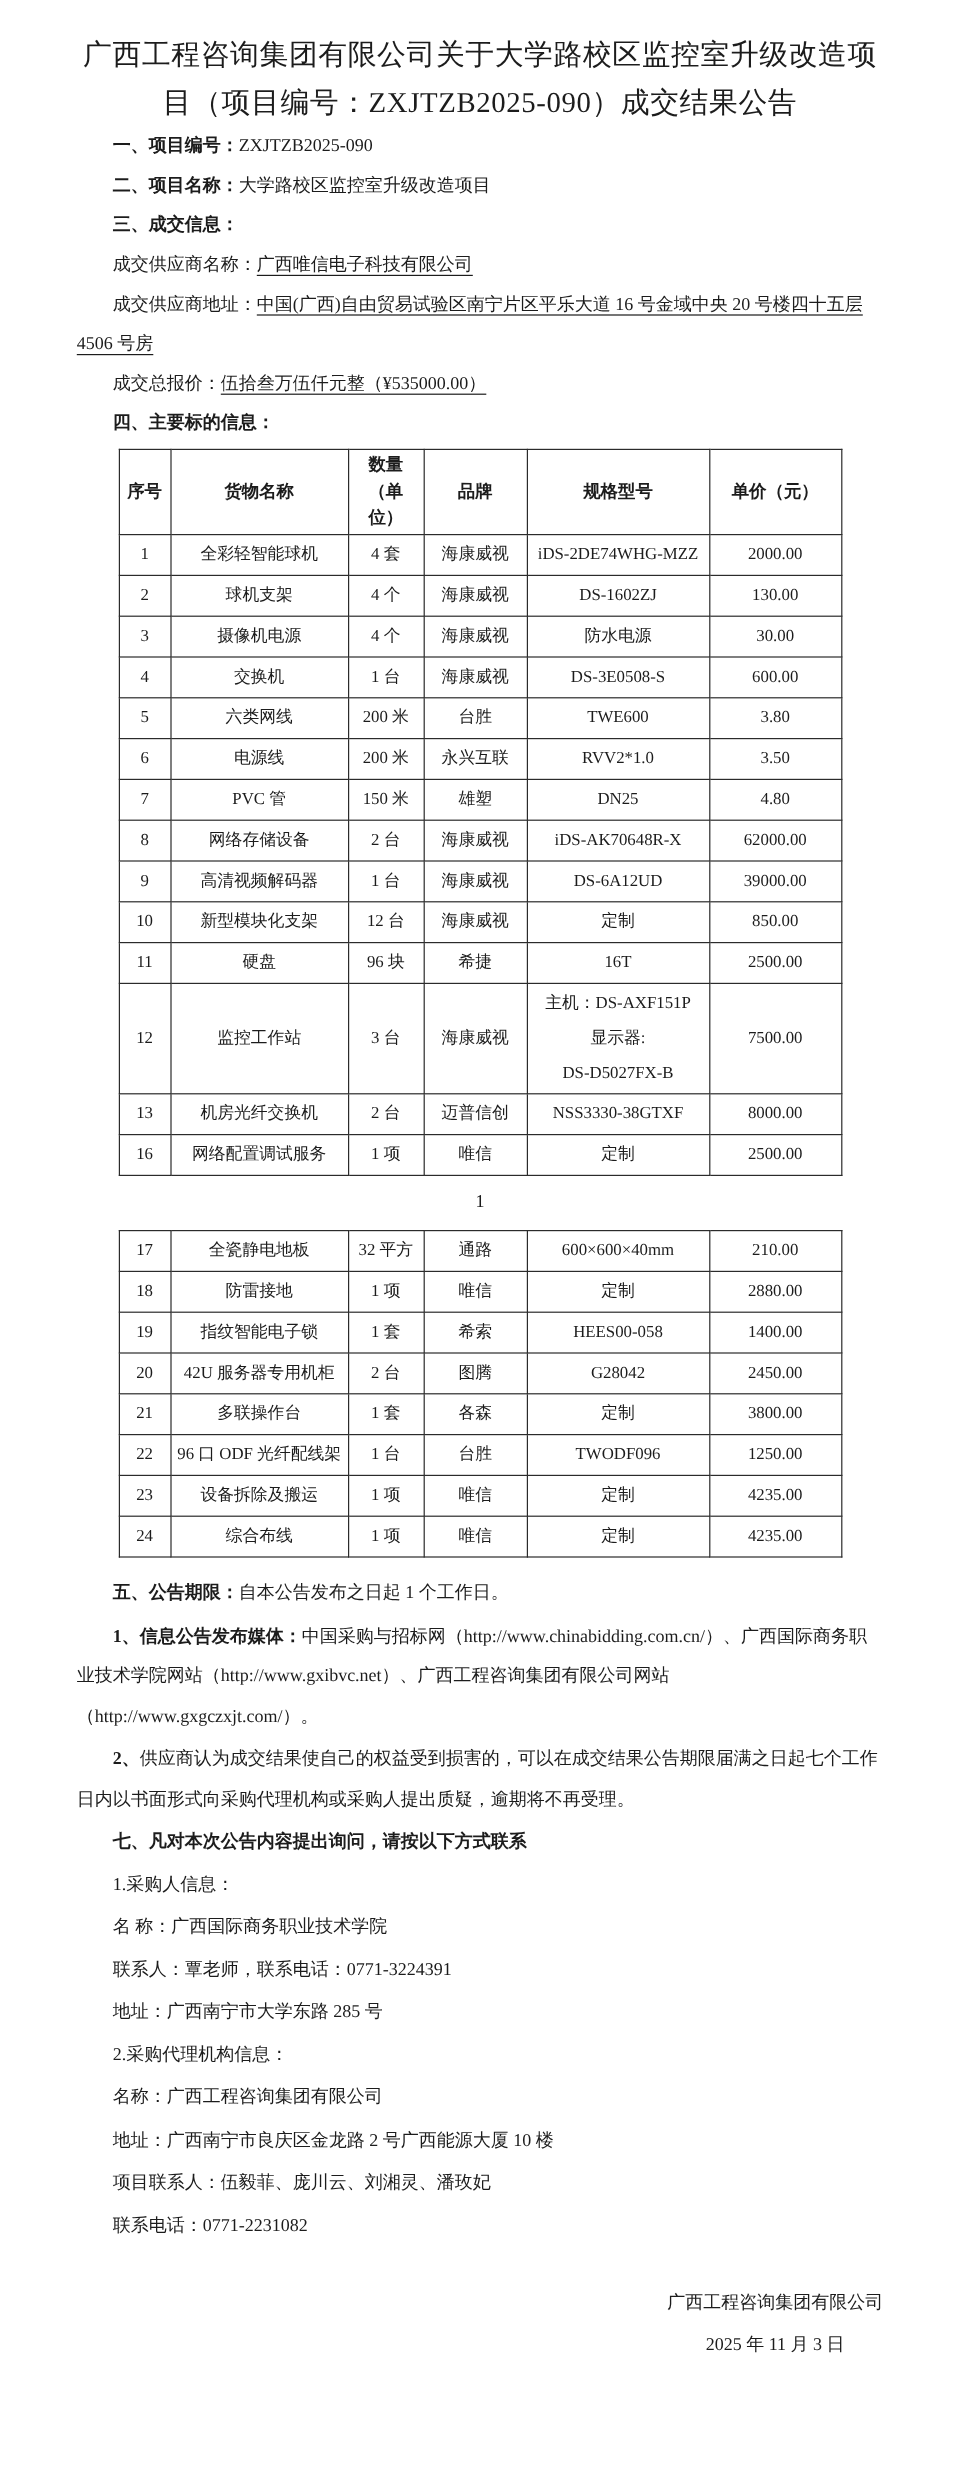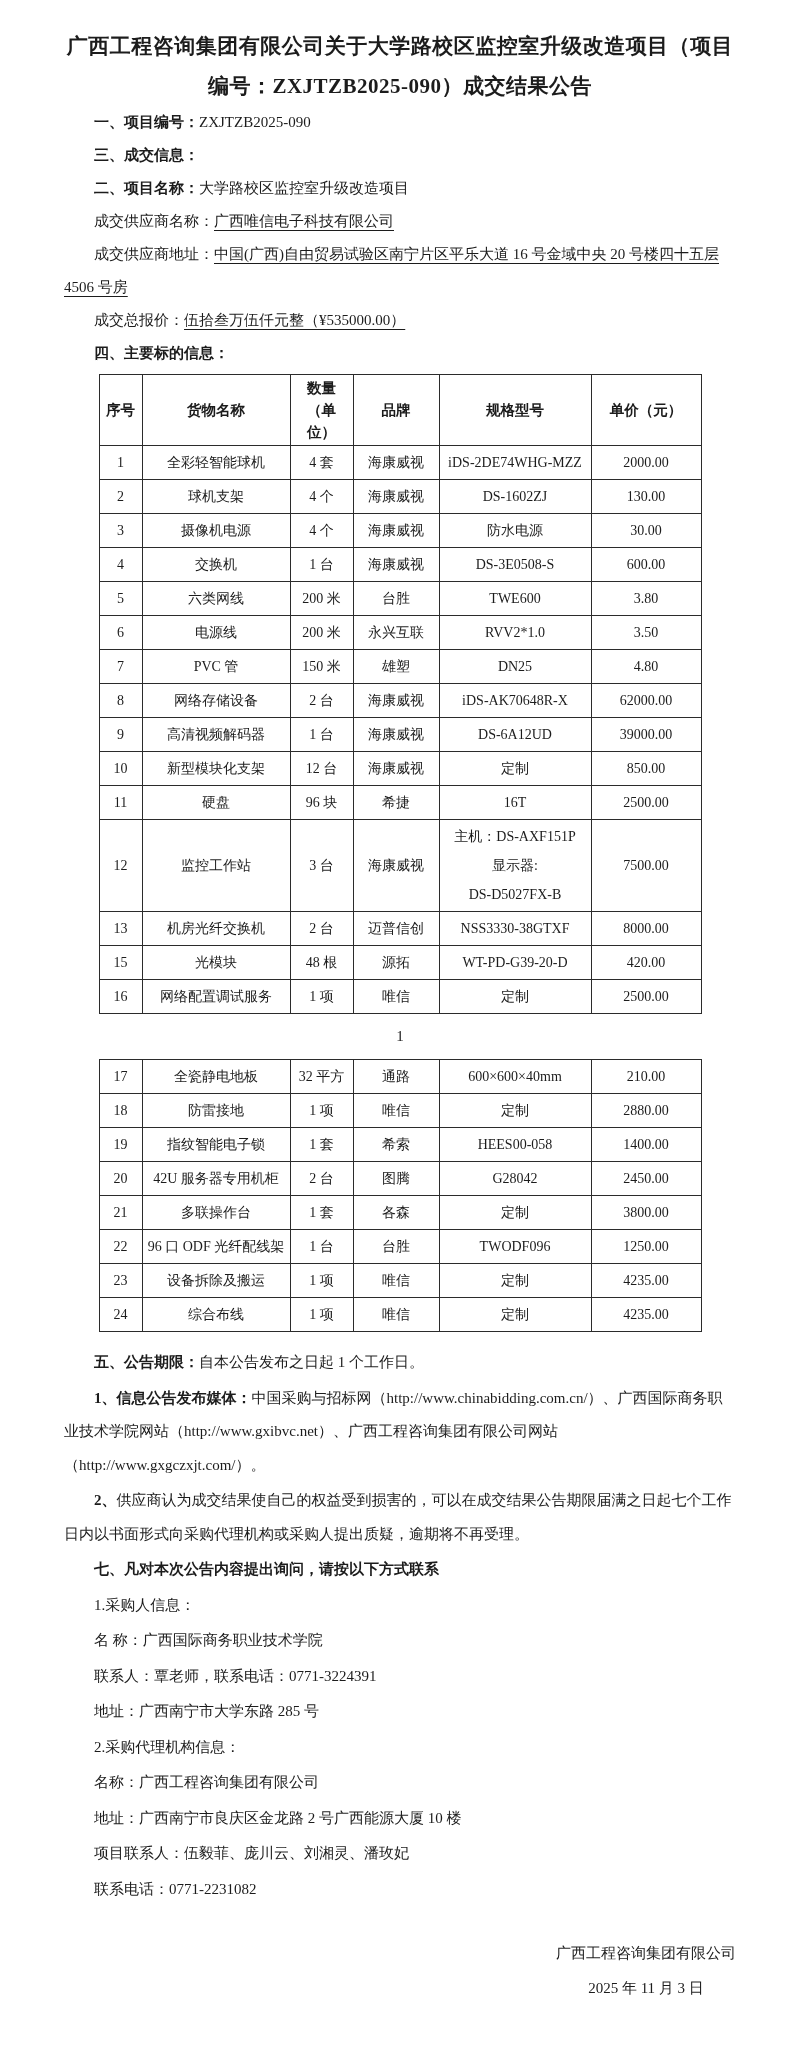--- a/index.html
+++ b/index.html
@@ -7,21 +7,21 @@
   body {
     width: 800px; height: 2056px; overflow: hidden;
     color: #1c1c1c;
     font-family: "Liberation Serif", "DejaVu Serif", serif;
     font-size: 15px;
     line-height: 33px;
   }
   .content { padding: 26px 64px 0 64px; }
 
   .doc-title {
-    font-size: 21px; font-weight: 700; text-align: center;
+    font-size: 24px; font-weight: 400; text-align: center;
     line-height: 40px; letter-spacing: 0.5px;
     margin: 0 auto 0; max-width: 700px;
   }
   .p { text-indent: 2em; }
   .b { font-weight: 700; margin-top: 19px; }
   .u { text-decoration: underline; text-underline-offset: 4px; }
 
   table.goods {
     width: 602px; margin: 4px auto 0;
     border-collapse: collapse; table-layout: fixed;
@@ -48,23 +48,23 @@
 </style>
 </head>
 <body>
 
 <div class="content">
 
   <h1 class="doc-title">广西工程咨询集团有限公司关于大学路校区监控室升级改造项目（项目编号：ZXJTZB2025-090）成交结果公告</h1>
 
   <p class="p"><span class="b">一、项目编号：</span><span>ZXJTZB2025-090</span></p>
 
+  <p class="p"><span class="b">二、项目名称：</span><span>大学路校区监控室升级改造项目</span></p>
+
   <p class="p"><span class="b">三、成交信息：</span></p>
-
-  <p class="p"><span class="b">二、项目名称：</span><span>大学路校区监控室升级改造项目</span></p>
 
   <p class="p"><span>成交供应商名称：</span><span class="u">广西唯信电子科技有限公司</span></p>
 
   <p class="p"><span>成交供应商地址：</span><span class="u">中国(广西)自由贸易试验区南宁片区平乐大道 16 号金域中央 20 号楼四十五层 4506 号房</span></p>
 
   <p class="p"><span>成交总报价：</span><span class="u">伍拾叁万伍仟元整（¥535000.00）</span></p>
 
   <p class="p"><span class="b">四、主要标的信息：</span></p>
 
   <table class="goods">
@@ -190,28 +190,20 @@
         </tr>
         <tr>
           <td>13</td>
           <td>机房光纤交换机</td>
           <td>2 台</td>
           <td>迈普信创</td>
           <td class="spec-cell">NSS3330-38GTXF</td>
           <td>8000.00</td>
         </tr>
         <tr>
-          <td>15</td>
-          <td>光模块</td>
-          <td>48 根</td>
-          <td>源拓</td>
-          <td class="spec-cell">WT-PD-G39-20-D</td>
-          <td>420.00</td>
-        </tr>
-        <tr>
           <td>16</td>
           <td>网络配置调试服务</td>
           <td>1 项</td>
           <td>唯信</td>
           <td class="spec-cell">定制</td>
           <td>2500.00</td>
         </tr>
       </tbody>
   </table>
 

